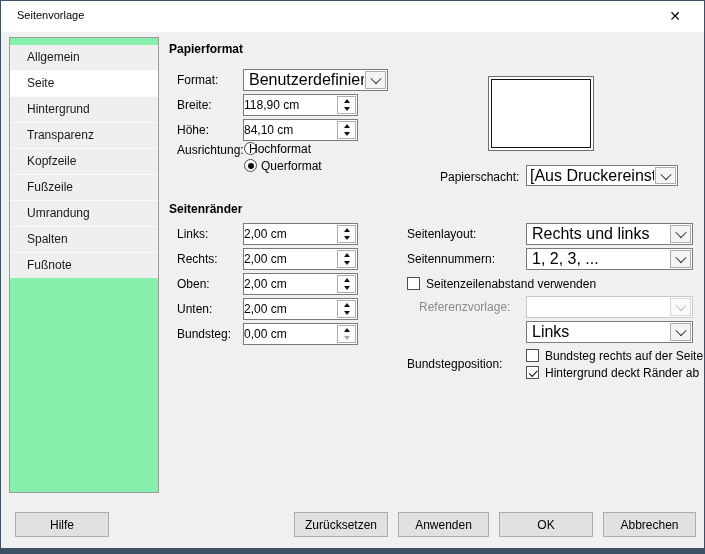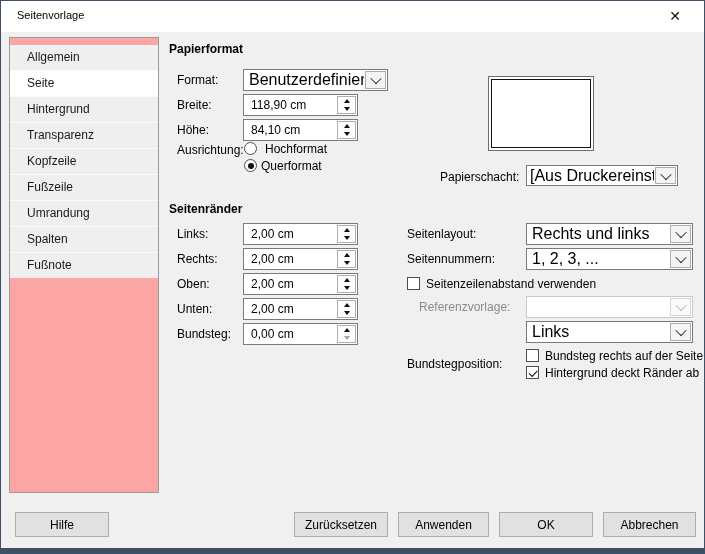--- a/index.html
+++ b/index.html
@@ -5,21 +5,21 @@
   html,body{margin:0;padding:0;}
   body{font-family:"Liberation Sans","DejaVu Sans",sans-serif;}
   #stage{position:relative;width:705px;height:554px;background:#3e5066;overflow:hidden;}
   .dlg{position:absolute;left:0;top:0;width:703px;height:547px;background:#f0f0f0;
        border:1px solid #3e5066;overflow:hidden;}
   .titlebar{position:absolute;left:0;top:0;width:100%;height:31px;background:#ffffff;}
   .title{position:absolute;left:16px;top:8px;font-size:11px;color:#000;}
   .closebtn{position:absolute;right:8px;top:0;width:42px;height:30px;display:flex;
             align-items:center;justify-content:center;font-size:14px;color:#111;cursor:default;}
   
-  .tablist{position:absolute;left:8px;top:36px;width:150px;height:456px;background:#fca5a5;
+  .tablist{position:absolute;left:8px;top:36px;width:150px;height:456px;background:#86efac;
            border:1px solid #9b9b9b;box-sizing:border-box;padding-top:7px;}
   .tab{height:25px;line-height:25px;padding-left:17px;font-size:12px;color:#1a1a1a;
        background:#efefef;border-top:1px solid #fbfbfb;}
   .tab:first-child{border-top:none;}
   .tab.selected{background:#ffffff;}
   
   .lbl{position:absolute;font-size:12px;color:#000;white-space:nowrap;line-height:16px;}
   .h{font-weight:bold;}
   .dis{color:#8b8b8b;}
   
@@ -29,21 +29,21 @@
   .combo .cbtn{width:19px;margin:1px;border:1px solid #aeaeae;background:#f4f4f4;
                display:flex;align-items:center;justify-content:center;}
   .chev{width:7px;height:7px;border-right:1.4px solid #333;border-bottom:1.4px solid #333;
         transform:rotate(45deg) translate(-1px,-1px);}
   .combo.disabled{border-color:#c9c9c9;}
   .combo.disabled .cbtn{border-color:#d6d6d6;background:#fafafa;}
   .combo.disabled .chev{border-color:#bcbcbc;}
   
   .spin{position:absolute;background:#fff;border:1px solid #7a7a7a;box-sizing:border-box;
         display:flex;align-items:stretch;font-size:12px;}
-  .spin .stext{flex:1;display:flex;align-items:center;padding:0 7px;white-space:nowrap;overflow:hidden;}
+  .spin .stext{flex:1;display:flex;align-items:center;padding:0 0;white-space:nowrap;overflow:hidden;}
   .spin .updown{width:17px;margin:1px;border:1px solid #aeaeae;background:#fdfdfd;
                 display:flex;flex-direction:column;}
   .spin .sbtn{flex:1;display:flex;align-items:center;justify-content:center;}
   .tri-up{width:0;height:0;border-left:3.5px solid transparent;border-right:3.5px solid transparent;
           border-bottom:4.5px solid #111;}
   .tri-dn{width:0;height:0;border-left:3.5px solid transparent;border-right:3.5px solid transparent;
           border-top:4.5px solid #111;}
   .tri-dn.gray{border-top-color:#a5a5a5;}
   
   .radio{position:absolute;width:13px;height:13px;border:1px solid #4d4d4d;border-radius:50%;
@@ -116,21 +116,21 @@
             <span class="tri-up"></span>
           </span>
         <span class="sbtn">
             <span class="tri-dn"></span>
           </span>
       </span>
     </div>
 
     <span class="lbl" style="left:176px;top:141px;">Ausrichtung:</span>
     <span class="radio" style="left:243px;top:141px;"></span>
-    <span class="lbl" style="left:264px;top:140px;">Hochformat</span>
+    <span class="lbl" style="left:248px;top:140px;">Hochformat</span>
     <span class="radio checked" style="left:243px;top:158px;"></span>
     <span class="lbl" style="left:260px;top:157px;">Querformat</span>
 
     <div class="preview">
       <div class="pageinner"></div>
     </div>
 
     <span class="lbl" style="left:398px;top:168px;margin-left:41px;">Papierschacht:</span>
     <div class="combo" style="left:525px;top:164px;width:152px;height:21px;">
       <span class="ctext" style="padding:0 3px;">[Aus Druckereinstellung]</span>

